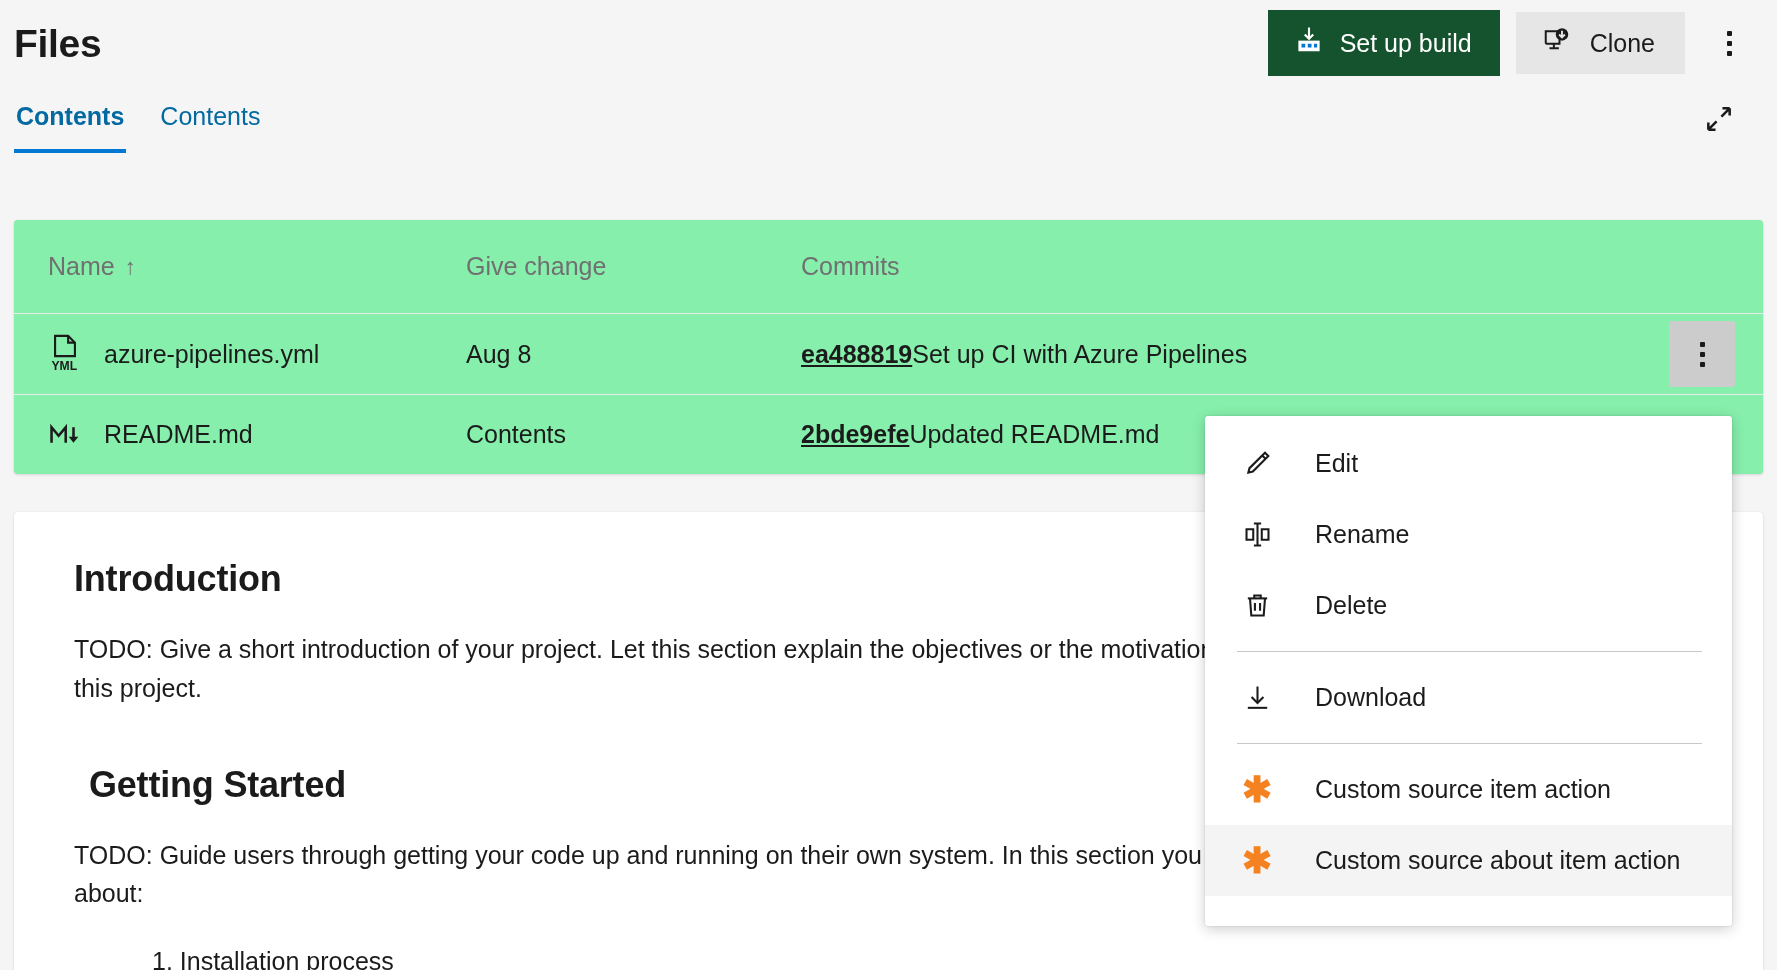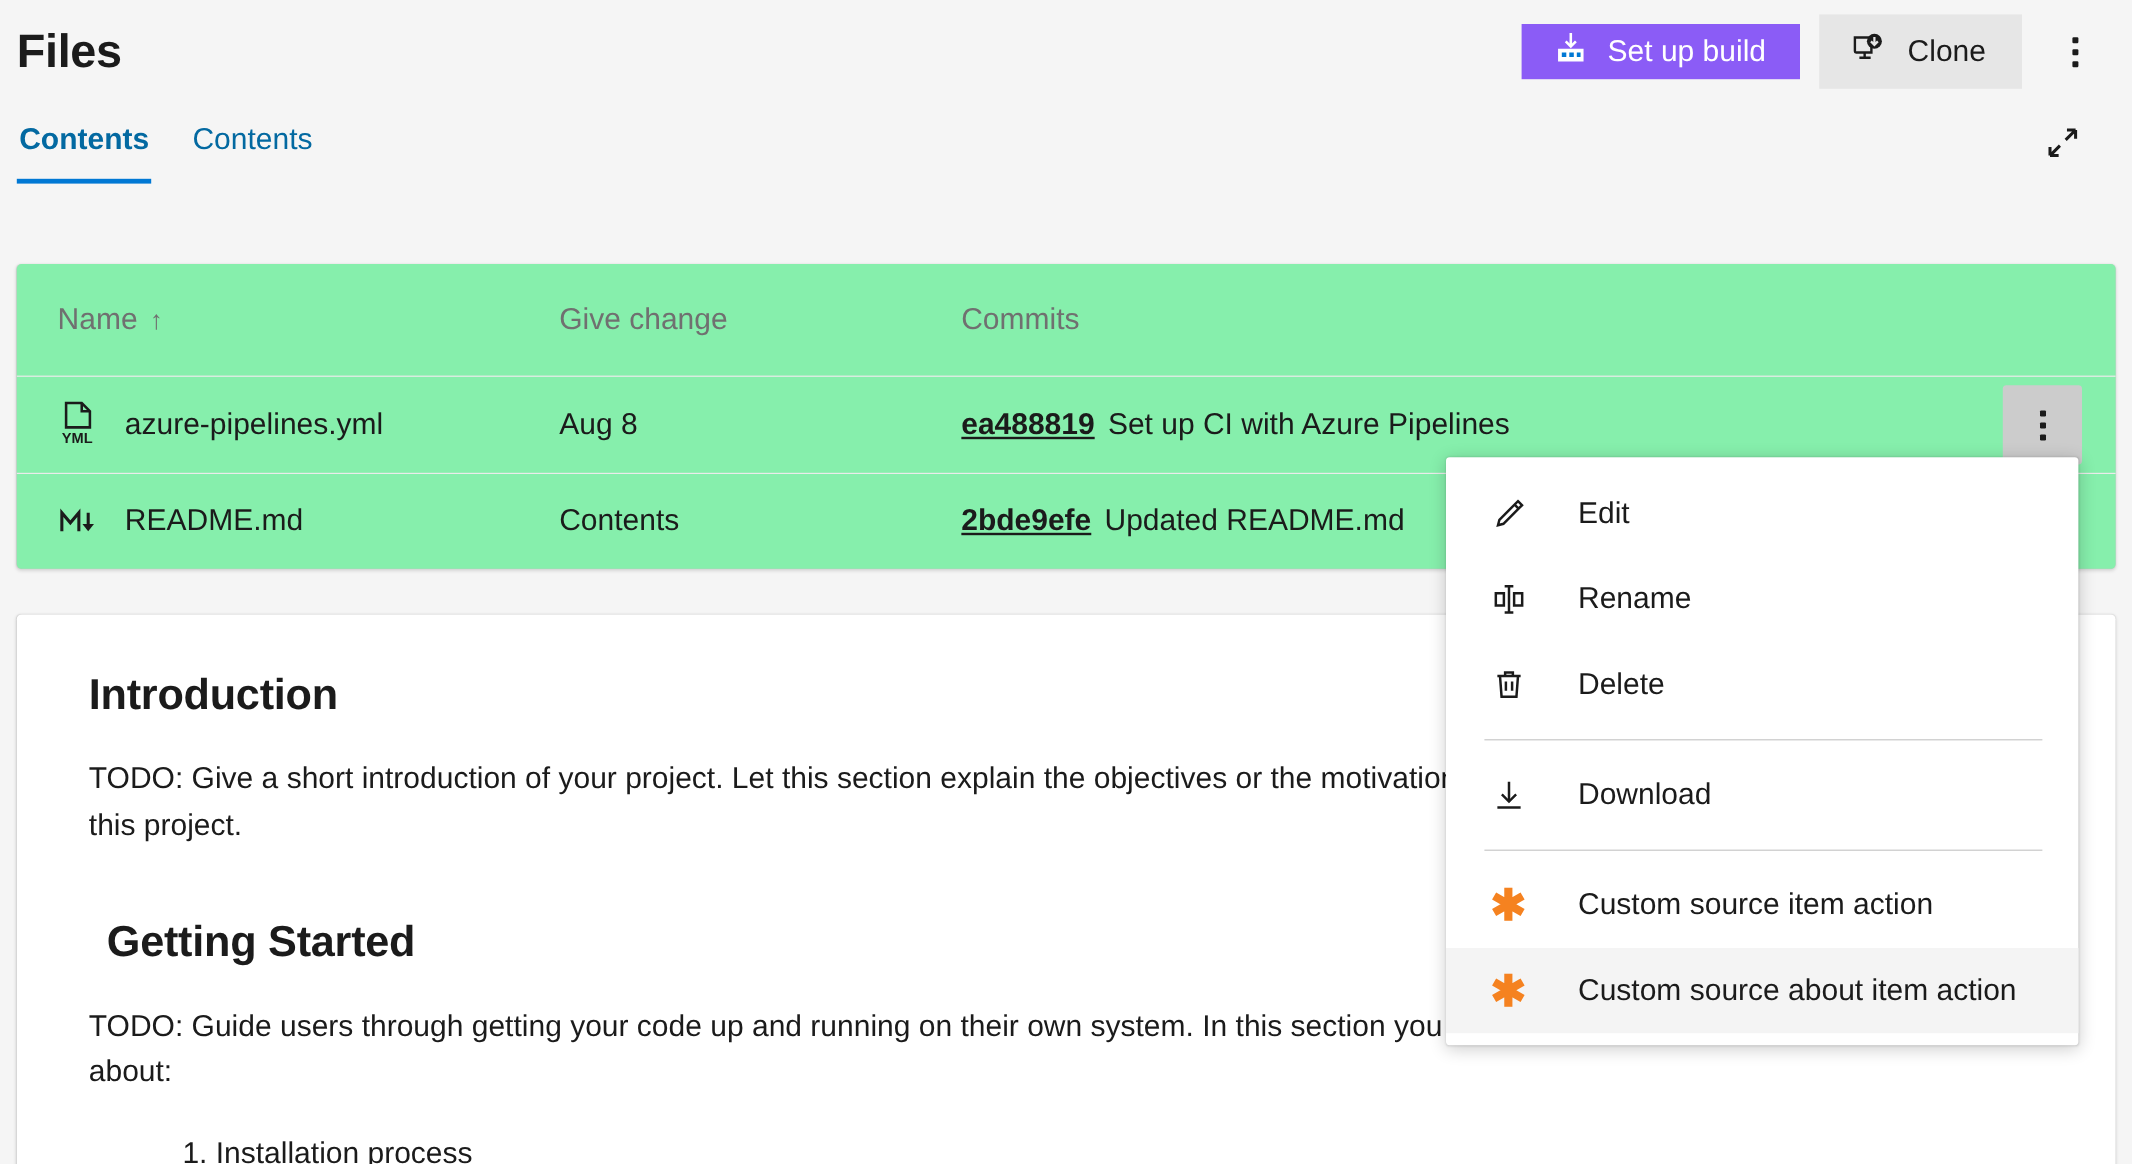--- a/index.html
+++ b/index.html
@@ -40,24 +40,24 @@
     margin-left: auto;
     display: flex;
     align-items: center;
     gap: 0;
   }
 
   .btn-primary {
     display: flex;
     align-items: center;
     gap: 16px;
-    background: #8b5cf6;
+    background: #14532d;
     color: #ffffff;
     border: none;
-    height: 46px;
+    height: 66px;
     padding: 0 28px 0 26px;
     font-size: 25px;
     font-family: "Liberation Sans", sans-serif;
     cursor: pointer;
   }
 
   .btn-secondary {
     display: flex;
     align-items: center;
     gap: 18px;
@@ -210,21 +210,20 @@
     color: #1b1b1b;
   }
 
   .file-commit {
     flex: 1 1 auto;
     font-size: 25px;
     color: #1b1b1b;
     white-space: nowrap;
     display: flex;
     align-items: center;
-    gap: 11px;
     overflow: hidden;
   }
 
   .commit-hash {
     color: #1b1b1b;
     text-decoration: underline;
     font-weight: 600;
     cursor: pointer;
   }
 
@@ -289,27 +288,27 @@
   }
   .readme-ol li {
     font-size: 25px;
     line-height: 1.5;
     color: #1b1b1b;
   }
 
   
   .context-menu {
     position: absolute;
-    top: 381px;
+    top: 416px;
     left: 1205px;
     width: 527px;
     background: #ffffff;
     border-radius: 3px;
     box-shadow: 0 3px 14px rgba(0,0,0,0.20), 0 0 2px rgba(0,0,0,0.16);
-    padding: 12px 0 10px 0;
+    padding: 12px 0 30px 0;
     z-index: 50;
   }
 
   .menu-item {
     display: flex;
     align-items: center;
     height: 71px;
     padding: 0 30px 0 32px;
     cursor: pointer;
     font-size: 25px;

